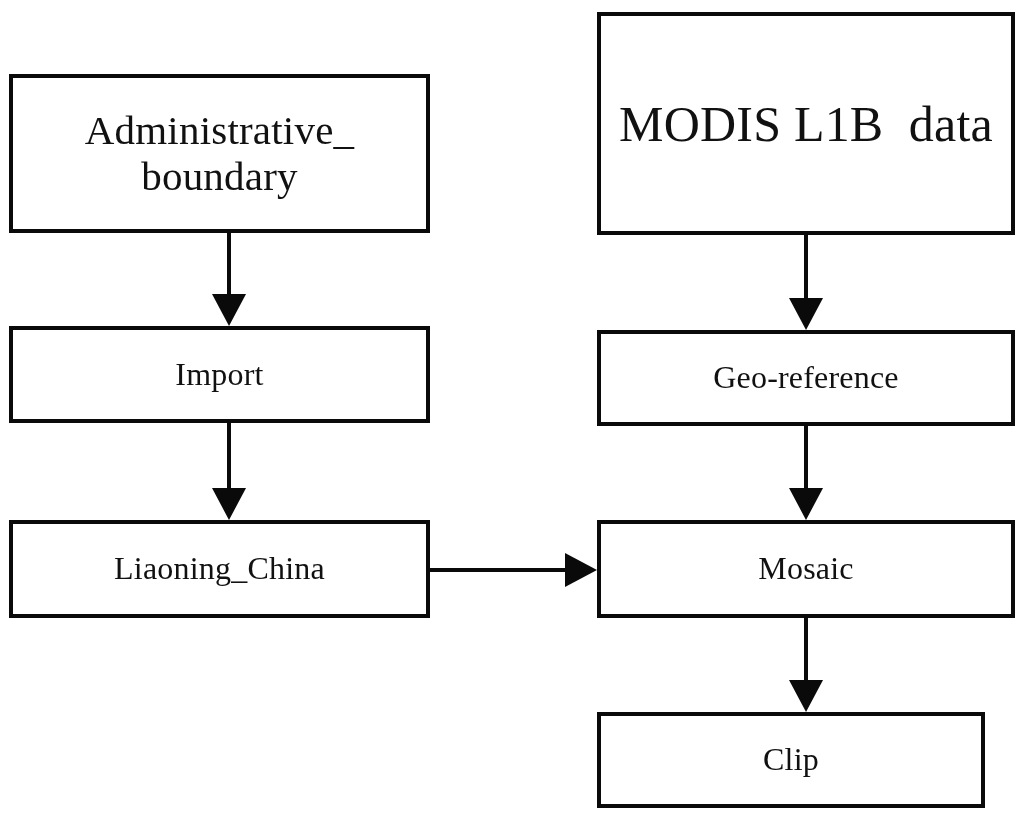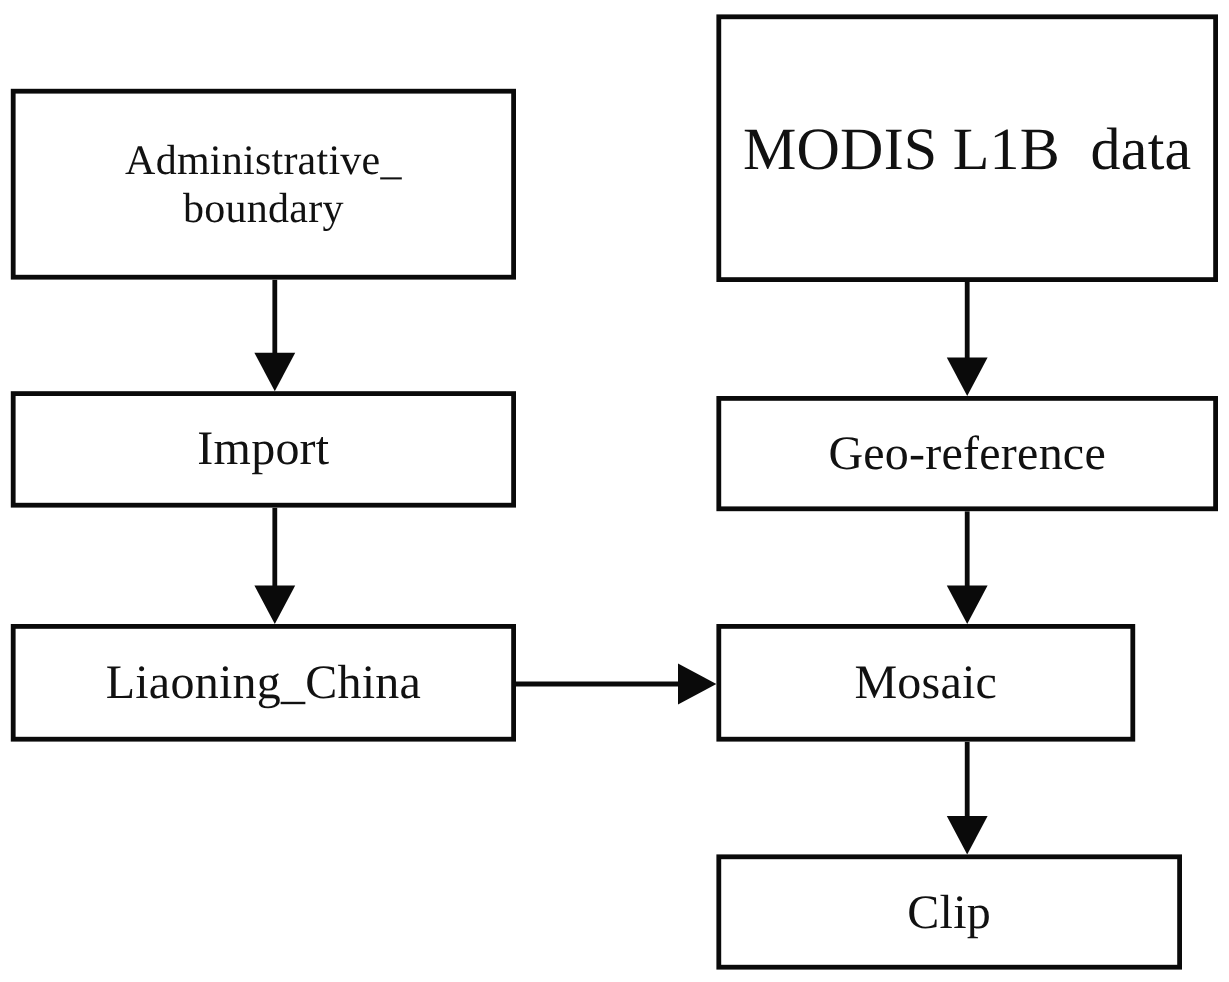--- a/index.html
+++ b/index.html
@@ -33,36 +33,36 @@
     background: #ffffff;
     border: 4px solid #0a0a0a;
     display: flex;
     align-items: center;
     justify-content: center;
     text-align: center;
   }
   .node-label {
     font-family: "Liberation Serif", "DejaVu Serif", serif;
     color: #111111;
-    font-size: 40px;
+    font-size: 32px;
     line-height: 1.12;
     letter-spacing: 0.2px;
     white-space: pre-wrap;
     padding: 0 8px;
   }
   
   #node-admin      { left: 9px;   top: 74px;  width: 421px; height: 159px; }
   #node-import     { left: 9px;   top: 326px; width: 421px; height: 97px;  }
   #node-liaoning   { left: 9px;   top: 520px; width: 421px; height: 98px;  }
   #node-modis      { left: 597px; top: 12px;  width: 418px; height: 223px; }
   #node-georef     { left: 597px; top: 330px; width: 418px; height: 96px; justify-content: center;  }
-  #node-mosaic     { left: 597px; top: 520px; width: 349px; height: 98px;  }
+  #node-mosaic     { left: 597px; top: 520px; width: 418px; height: 98px;  }
   #node-clip       { left: 597px; top: 712px; width: 388px; height: 96px; text-align: center;  }
 
-  #node-admin .node-label { font-size: 35px; }
+  #node-admin .node-label { font-size: 41px; }
   #node-modis .node-label { font-size: 50px; }
 </style>
 </head>
 <body>
 
 <div id="diagram-root">
 
   <svg class="flow-canvas" viewBox="0 0 1024 818">
 
     <g>

